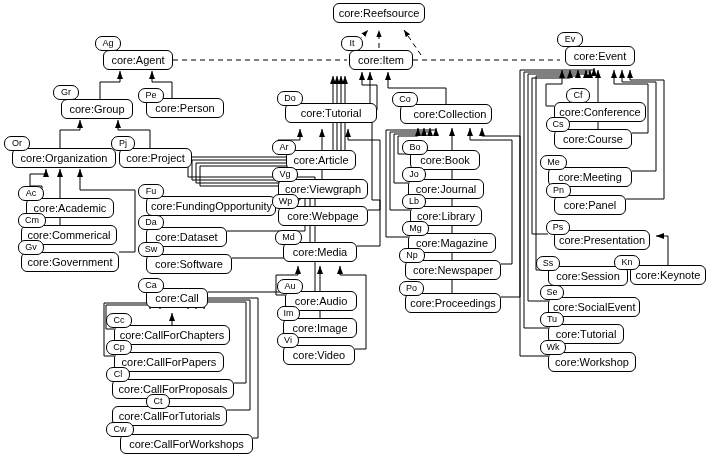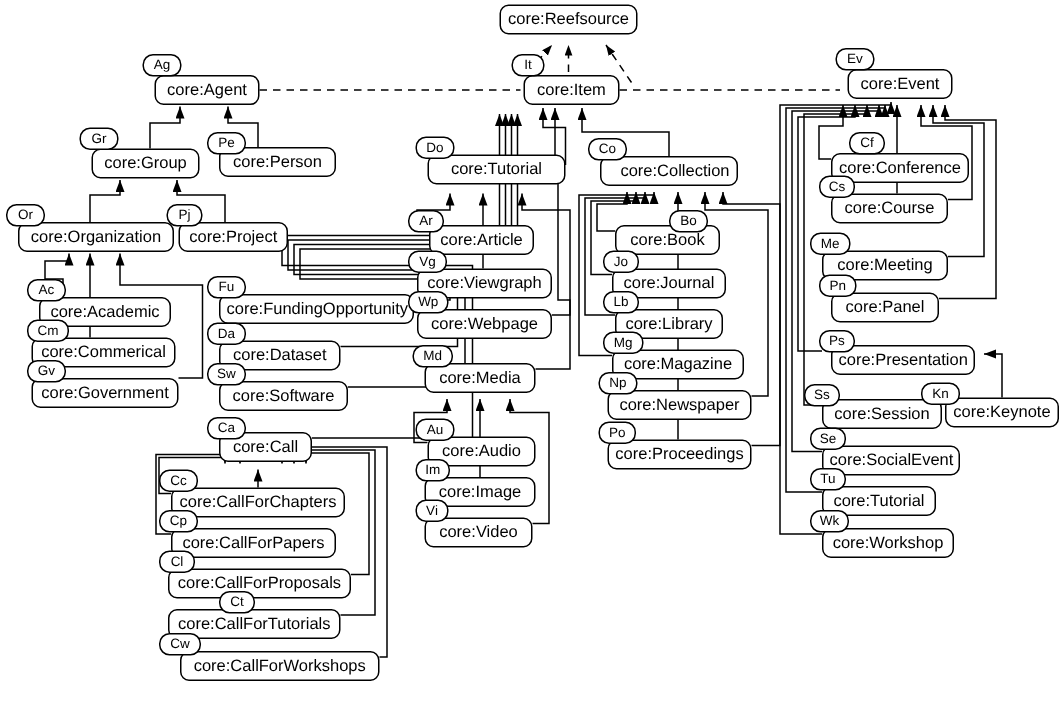--- a/index.html
+++ b/index.html
@@ -236,21 +236,21 @@
       </div>
       <div class="node">
         <div class="tag" style="left: 277px; top: 333px; width: 22px;">Vi</div>
         <div class="main" style="left: 283px; top: 345px; width: 72px;">core:Video</div>
       </div>
       <div class="node">
         <div class="tag" style="left: 392px; top: 92px; width: 26px;">Co</div>
         <div class="main" style="left: 400px; top: 104px; width: 92px; padding-left: 12px;">core:Collection</div>
       </div>
       <div class="node">
-        <div class="tag" style="left: 402px; top: 140px; width: 26px; margin-left: 44px;">Bo</div>
+        <div class="tag" style="left: 402px; top: 140px; width: 26px;">Bo</div>
         <div class="main" style="left: 410px; top: 150px; width: 70px;">core:Book</div>
       </div>
       <div class="node">
         <div class="tag" style="left: 402px; top: 167px; width: 24px;">Jo</div>
         <div class="main" style="left: 408px; top: 179px; width: 76px;">core:Journal</div>
       </div>
       <div class="node">
         <div class="tag" style="left: 402px; top: 194px; width: 24px;">Lb</div>
         <div class="main" style="left: 410px; top: 206px; width: 72px;">core:Library</div>
       </div>

